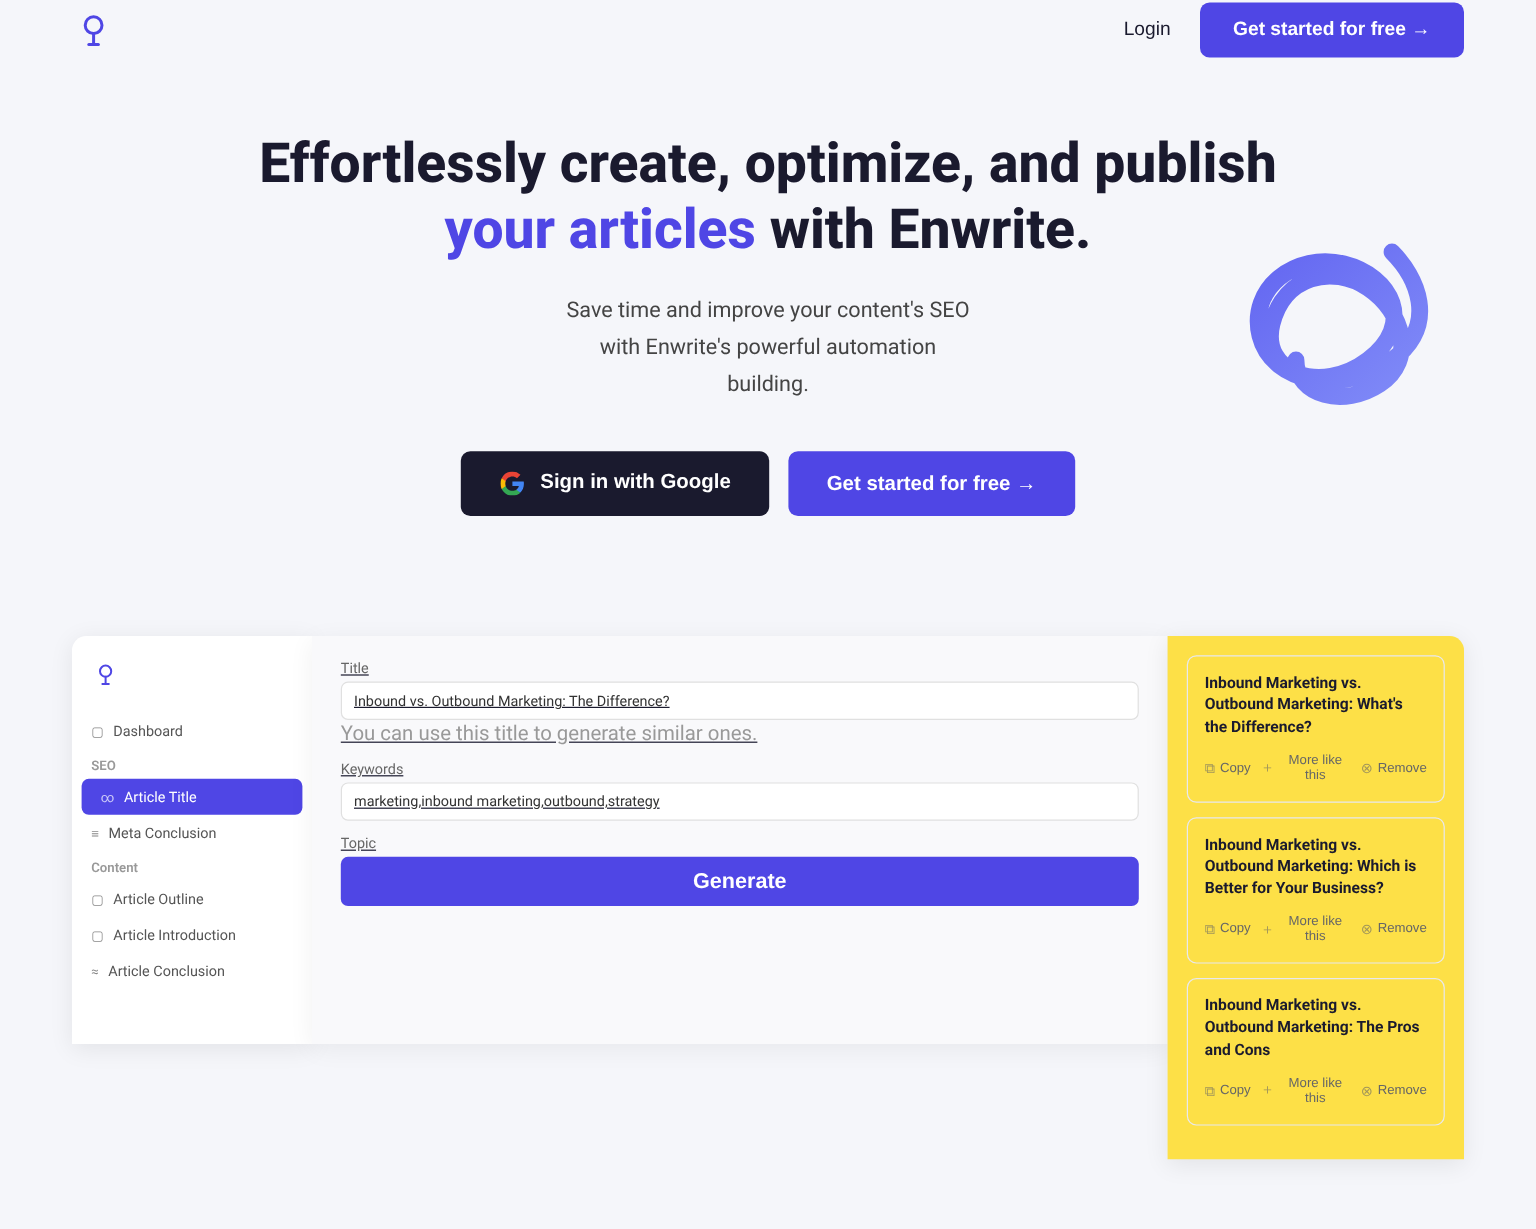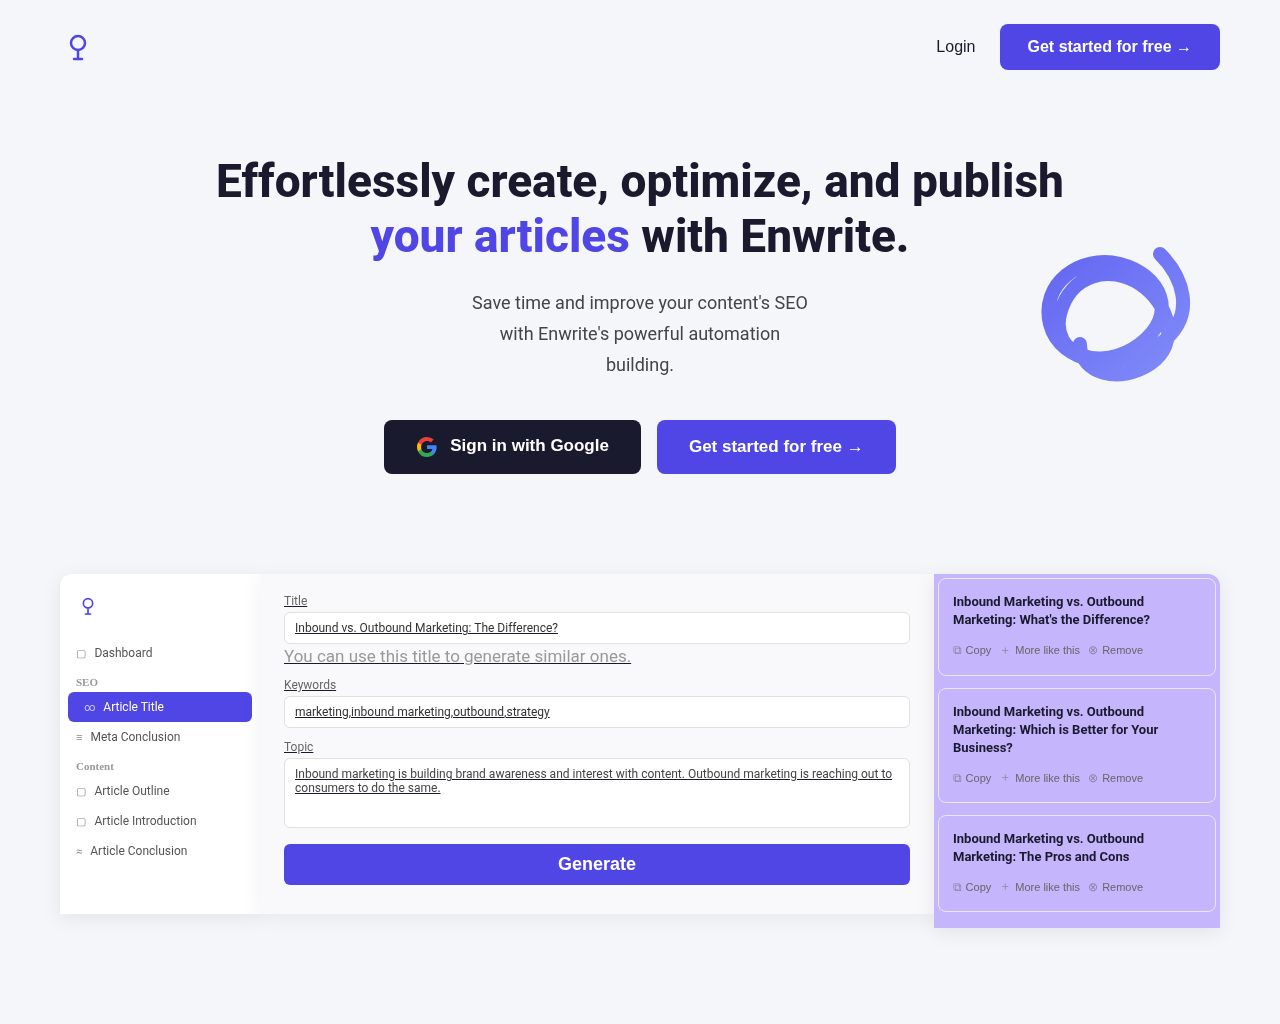--- a/index.html
+++ b/index.html
@@ -10,21 +10,21 @@
       min-height: 1024px;
       width: 1280px;
       overflow-x: hidden;
     }
 
     
     nav {
       display: flex;
       align-items: center;
       justify-content: space-between;
-      padding: 24px 60px;
+      padding: 2px 60px;
       background: #f5f6fa;
     }
     .logo-wrap {
       display: flex;
       align-items: center;
       gap: 8px;
     }
     .logo-icon {
       width: 36px;
       height: 36px;
@@ -163,21 +163,20 @@
       background: #4f46e5;
       color: #fff;
       border-radius: 6px;
       margin: 0 8px;
     }
     .sidebar-section-label {
       padding: 8px 16px 4px;
       font-size: 11px;
       color: #999;
       font-weight: 600;
-      font-family: Liberation Serif, serif;
     }
     .sidebar-icon {
       font-size: 11px;
       opacity: 0.7;
     }
 
     
     .main-demo {
       background: #f9f9fb;
       flex: 1;
@@ -221,26 +220,26 @@
       border-radius: 6px;
       padding: 10px 0;
       width: 100%;
       font-size: 18px;
       font-weight: 600;
       cursor: pointer;
     }
 
     
     .cards-demo {
-      background: #c4b5fd;
+      background: #fde047;
       border-radius: 0 12px 0 0;
-      width: 286px;
+      width: 247px;
       min-height: 340px;
       box-shadow: 0 4px 20px rgba(0,0,0,0.08);
-      padding: 4px;
+      padding: 16px;
       flex-shrink: 0;
     }
     .article-card {
       border: 1px solid #e8e8ee;
       border-radius: 8px;
       padding: 14px;
       margin-bottom: 12px;
     }
     .article-card-title {
       font-size: 13px;
@@ -362,21 +361,20 @@
     </div>
   </div>
 
   <div class="main-demo">
     <label class="form-label">Title</label>
     <div class="form-input">Inbound vs. Outbound Marketing: The Difference?</div>
     <p style="font-size:17px;color:#999;margin-top:-10px;margin-bottom:12px;">You can use this title to generate similar ones.</p>
     <label class="form-label">Keywords</label>
     <div class="form-input">marketing,inbound marketing,outbound,strategy</div>
     <label class="form-label">Topic</label>
-    <div class="form-textarea">Inbound marketing is building brand awareness and interest with content. Outbound marketing is reaching out to consumers to do the same.</div>
     <button class="generate-btn">Generate</button>
   </div>
 
   <div class="cards-demo">
     <div class="article-card">
       <div class="article-card-title">Inbound Marketing vs. Outbound Marketing: What's the Difference?</div>
       <div class="card-actions">
         <button class="card-action-btn">
           <span class="card-action-icon">⧉</span>
           <span>Copy</span>

